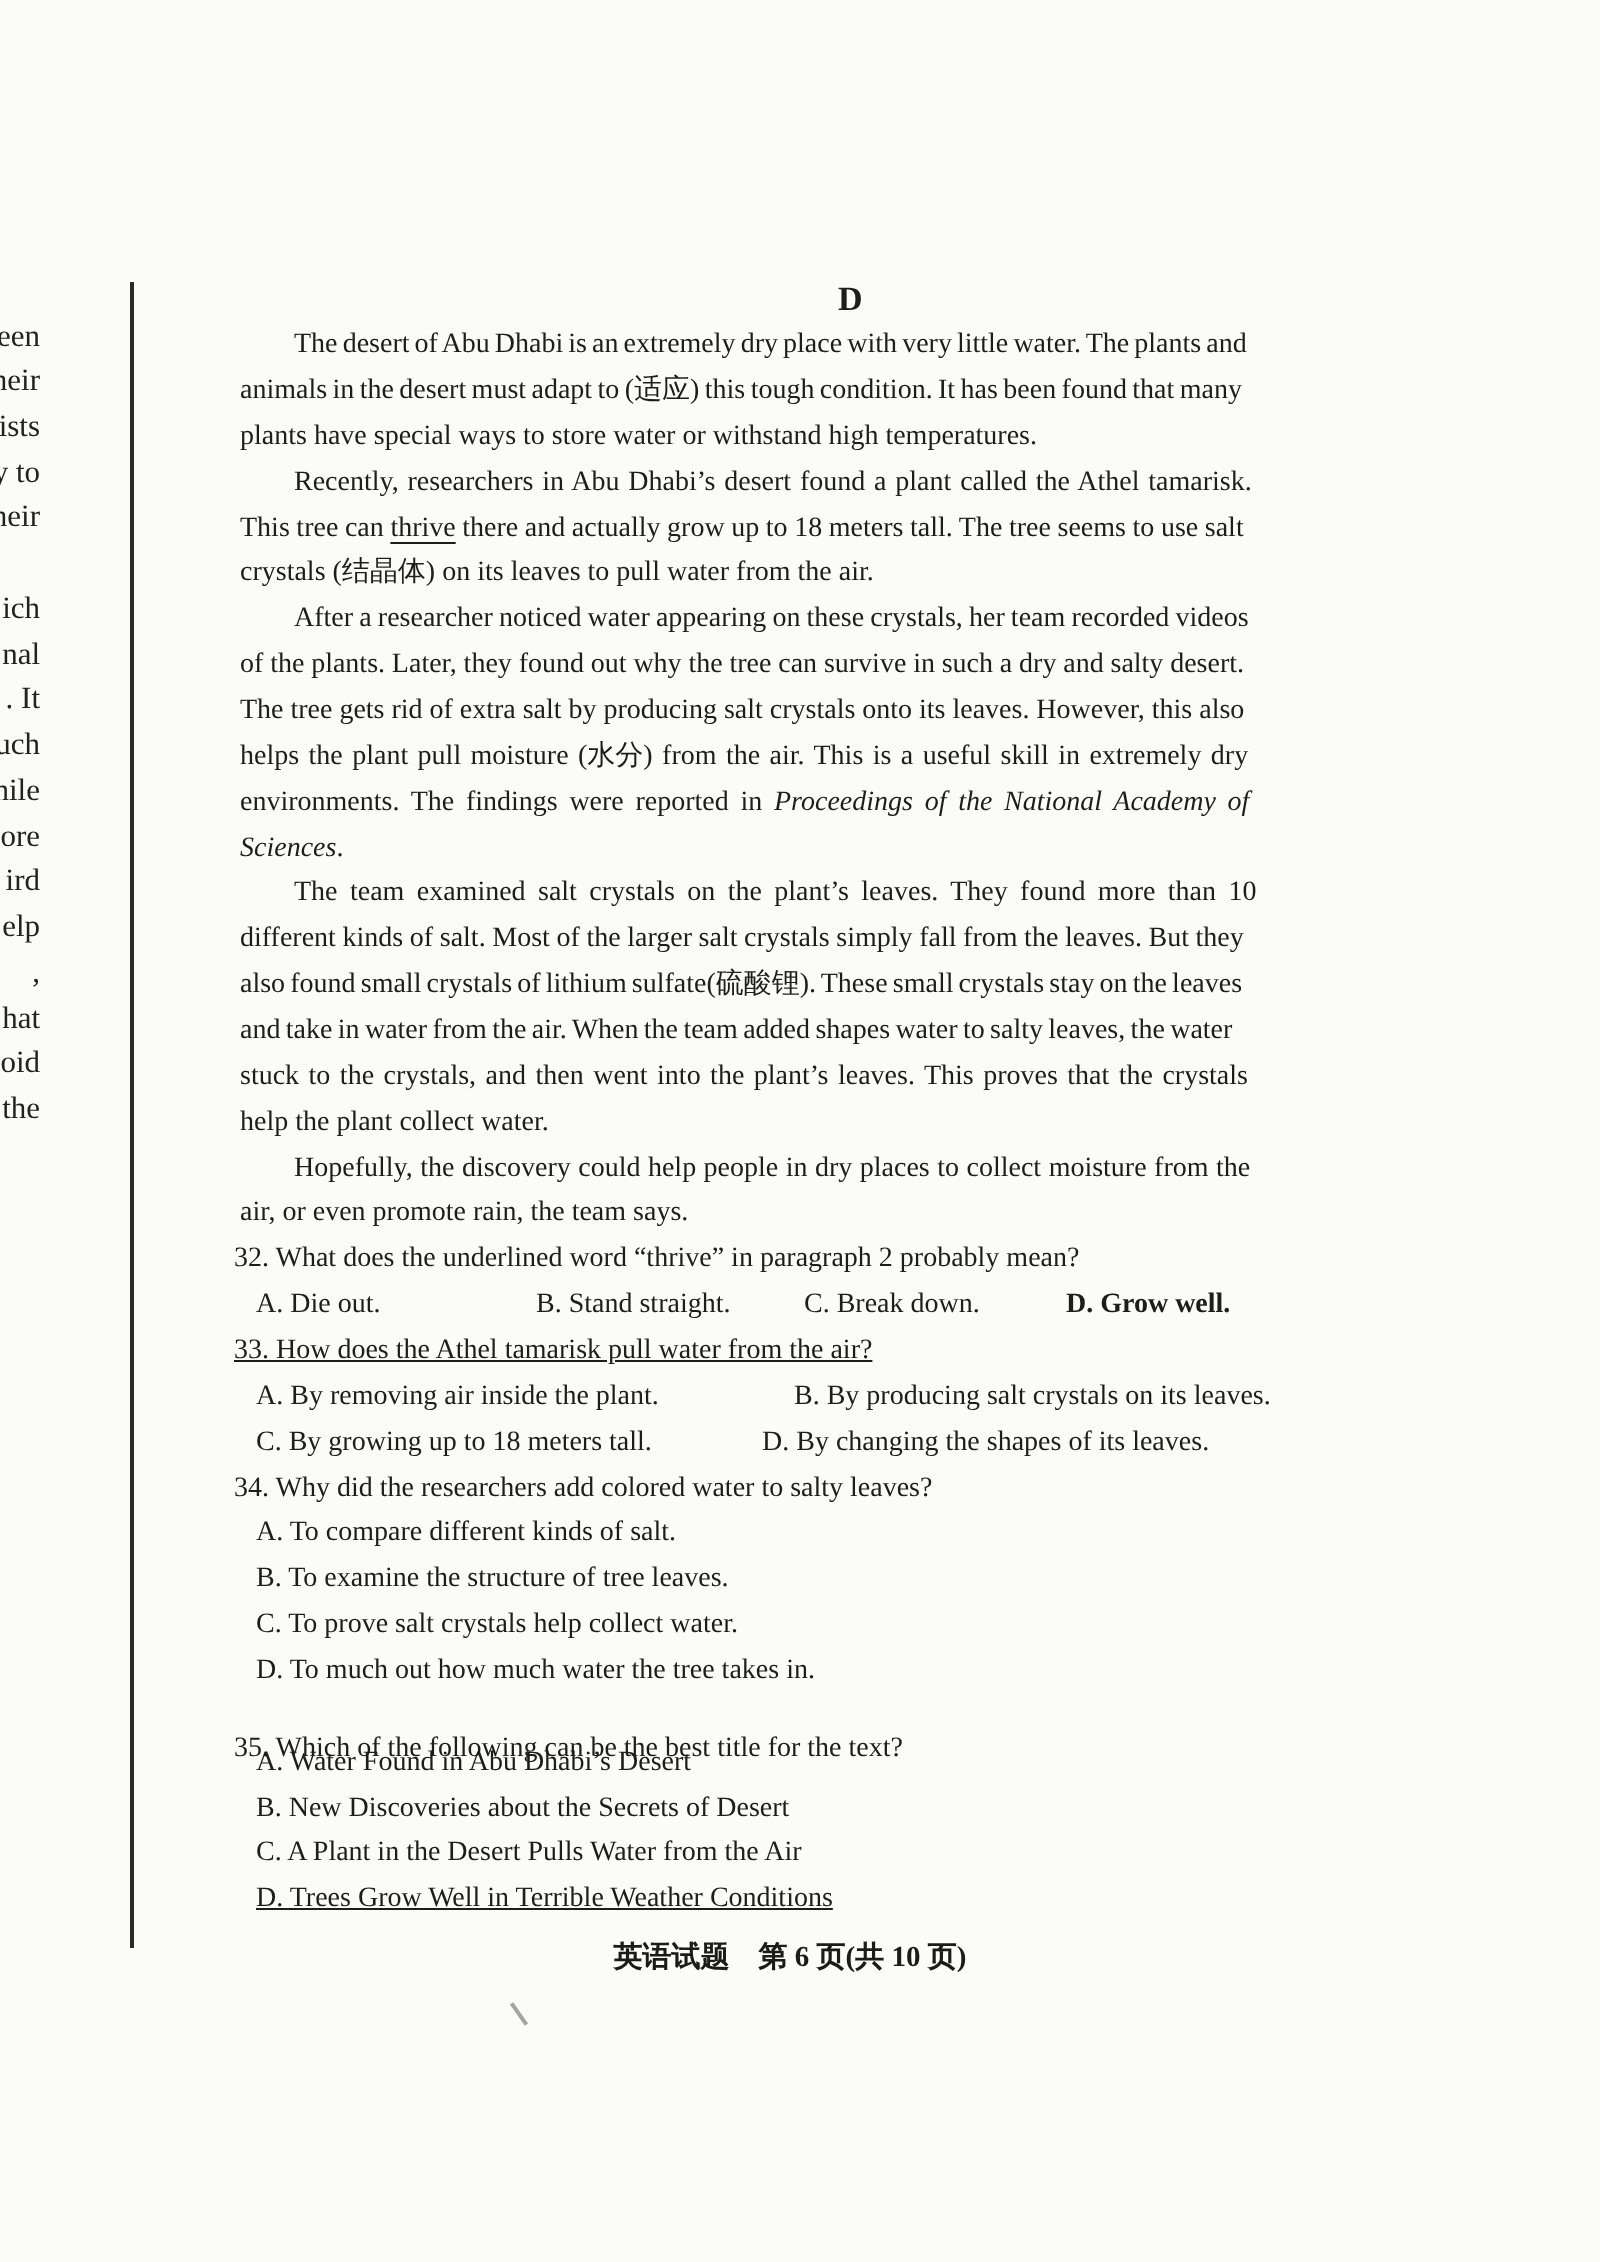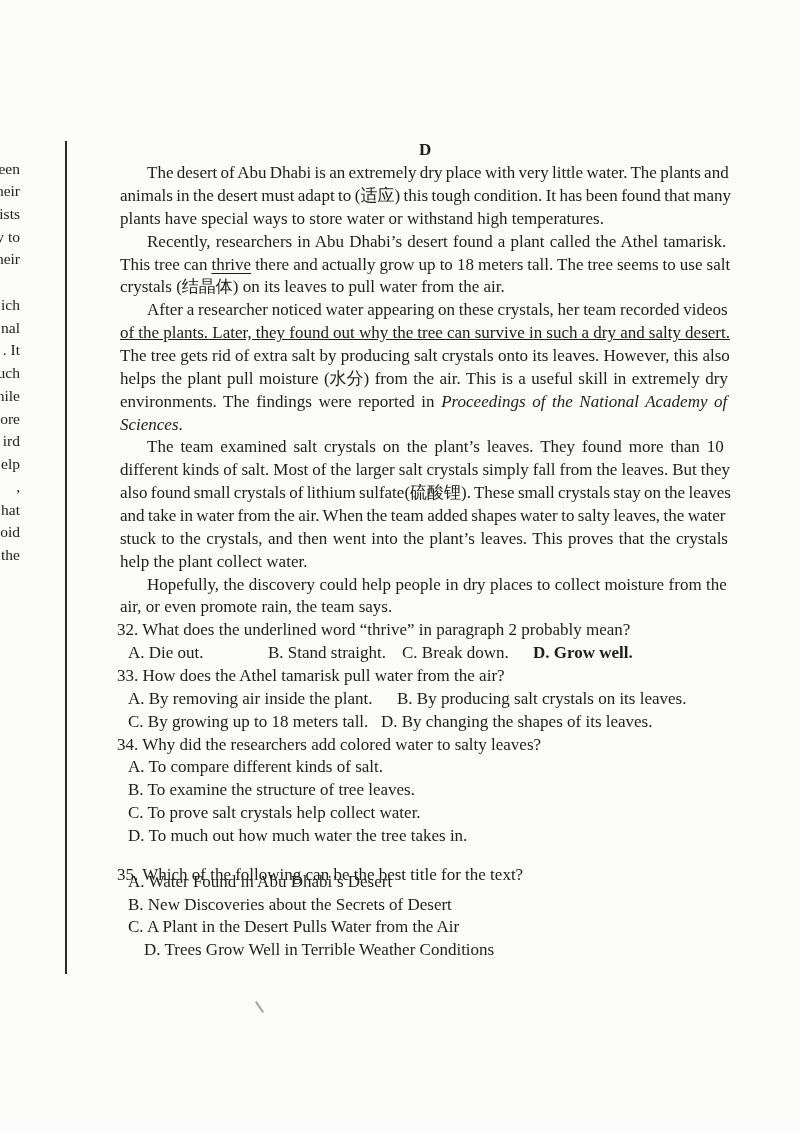--- a/index.html
+++ b/index.html
@@ -1,21 +1,21 @@
 <!DOCTYPE html>
 <html><head>
 <meta charset="utf-8">
 <style>
   html,body { margin:0; padding:0; background:#e8e8e8; }
   .page {
     position:relative; width:800px; height:1131px; margin:0 auto;
     background:#fbfbf9; overflow:hidden;
     font-family:"Liberation Serif", serif; color:#1d1d1d;
   }
-  .tl { position:absolute; font-size:17px; line-height:23px; white-space:nowrap; }
+  .tl { position:absolute; font-size:14px; line-height:23px; white-space:nowrap; }
   .ps { position:absolute; top:0; white-space:nowrap; }
   .it { font-style:italic; }
   .un { text-decoration:underline; text-underline-offset:3px; }
   .frag { position:absolute; left:-42px; width:62px; text-align:right;
           font-size:15.5px; line-height:23px; color:#222; }
   #border-line { position:absolute; left:65px; top:141px; width:2px; height:833px;
                  background:#2b2b2b; }
   #section-heading { position:absolute; left:419px; top:140px;
                      font-weight:bold; font-size:17px; line-height:20px; }
   #page-footer { position:absolute; left:0; top:969px; width:790px; text-align:center;
@@ -49,21 +49,21 @@
   <div id="border-line"></div>
   <div id="section-heading">D</div>
   <div id="passage">
       <div class="tl" style="top: 161px; left: 147px; word-spacing: -0.950195px;"><span>The desert of Abu Dhabi is an extremely dry place with very little water. The plants and</span></div>
       <div class="tl" style="top: 184px; left: 120px; word-spacing: -0.791016px;"><span>animals in the desert must adapt to (适应) this tough condition. It has been found that many</span></div>
       <div class="tl" style="top: 207px; left: 120px;"><span>plants have special ways to store water or withstand high temperatures.</span></div>
       <div class="tl" style="top: 230px; left: 147px; word-spacing: 0.910156px;"><span>Recently, researchers in Abu Dhabi’s desert found a plant called the Athel tamarisk.</span></div>
       <div class="tl" style="top: 253px; left: 120px; word-spacing: -0.204861px;"><span>This tree can </span><span class="un">thrive</span><span> there and actually grow up to 18 meters tall. The tree seems to use salt</span></div>
       <div class="tl" style="top: 275px; left: 120px;"><span>crystals (结晶体) on its leaves to pull water from the air.</span></div>
       <div class="tl" style="top: 298px; left: 147px; word-spacing: -0.421875px;"><span>After a researcher noticed water appearing on these crystals, her team recorded videos</span></div>
-      <div class="tl" style="top: 321px; left: 120px; word-spacing: -0.0920139px; text-decoration: underline;"><span>of the plants. Later, they found out why the tree can survive in such a dry and salty desert.</span></div>
+      <div class="tl" style="top: 321px; left: 120px; word-spacing: -0.0920139px;"><span>of the plants. Later, they found out why the tree can survive in such a dry and salty desert.</span></div>
       <div class="tl" style="top: 344px; left: 120px; word-spacing: -0.0234375px;"><span>The tree gets rid of extra salt by producing salt crystals onto its leaves. However, this also</span></div>
       <div class="tl" style="top: 367px; left: 120px; word-spacing: 1.2168px;"><span>helps the plant pull moisture (水分) from the air. This is a useful skill in extremely dry</span></div>
       <div class="tl" style="top: 390px; left: 120px; word-spacing: 2.35938px;"><span>environments. The findings were reported in </span><span class="it">Proceedings of the National Academy of</span></div>
       <div class="tl" style="top: 413px; left: 120px;"><span class="it">Sciences</span><span>.</span></div>
       <div class="tl" style="top: 435px; left: 147px; word-spacing: 2.70312px;"><span>The team examined salt crystals on the plant’s leaves. They found more than 10</span></div>
       <div class="tl" style="top: 458px; left: 120px; word-spacing: -0.189453px;"><span>different kinds of salt. Most of the larger salt crystals simply fall from the leaves. But they</span></div>
       <div class="tl" style="top: 481px; left: 120px; word-spacing: -0.918269px;"><span>also found small crystals of lithium sulfate(硫酸锂). These small crystals stay on the leaves</span></div>
       <div class="tl" style="top: 504px; left: 120px; word-spacing: -0.821691px;"><span>and take in water from the air. When the team added shapes water to salty leaves, the water</span></div>
       <div class="tl" style="top: 527px; left: 120px; word-spacing: 1.24167px;"><span>stuck to the crystals, and then went into the plant’s leaves. This proves that the crystals</span></div>
       <div class="tl" style="top: 550px; left: 120px;"><span>help the plant collect water.</span></div>
@@ -71,34 +71,35 @@
       <div class="tl" style="top: 595px; left: 120px;"><span>air, or even promote rain, the team says.</span></div>
     </div>
   <div id="questions">
       <div class="tl" style="top: 618px; left: 117px;"><span>32. What does the underlined word “thrive” in paragraph 2 probably mean?</span></div>
       <div class="tl" style="top: 641px; left: 0px; width: 800px;">
         <span class="ps" style="left: 128px;">A. Die out.</span>
         <span class="ps" style="left: 268px;">B. Stand straight.</span>
         <span class="ps" style="left: 402px;">C. Break down.</span>
         <span class="ps" style="left: 533px; font-weight: bold;">D. Grow well.</span>
       </div>
-      <div class="tl" style="top: 664px; left: 117px;"><span>33. How does the Athel tamarisk pull water from the air?</span></div>
+      <div class="tl" style="top: 664px; left: 117px; text-decoration: underline;"><span>33. How does the Athel tamarisk pull water from the air?</span></div>
       <div class="tl" style="top: 687px; left: 0px; width: 800px;">
         <span class="ps" style="left: 128px;">A. By removing air inside the plant.</span>
         <span class="ps" style="left: 397px;">B. By producing salt crystals on its leaves.</span>
       </div>
       <div class="tl" style="top: 710px; left: 0px; width: 800px;">
         <span class="ps" style="left: 128px;">C. By growing up to 18 meters tall.</span>
         <span class="ps" style="left: 381px;">D. By changing the shapes of its leaves.</span>
       </div>
       <div class="tl" style="top: 733px; left: 117px;"><span>34. Why did the researchers add colored water to salty leaves?</span></div>
       <div class="tl" style="top: 755px; left: 128px;"><span>A. To compare different kinds of salt.</span></div>
       <div class="tl" style="top: 778px; left: 128px;"><span>B. To examine the structure of tree leaves.</span></div>
       <div class="tl" style="top: 801px; left: 128px;"><span>C. To prove salt crystals help collect water.</span></div>
       <div class="tl" style="top: 824px; left: 128px;"><span>D. To much out how much water the tree takes in.</span></div>
       <div class="tl" style="top: 847px; left: 117px; margin-top: 16px;"><span>35. Which of the following can be the best title for the text?</span></div>
       <div class="tl" style="top: 870px; left: 128px;"><span>A. Water Found in Abu Dhabi’s Desert</span></div>
       <div class="tl" style="top: 893px; left: 128px;"><span>B. New Discoveries about the Secrets of Desert</span></div>
       <div class="tl" style="top: 915px; left: 128px;"><span>C. A Plant in the Desert Pulls Water from the Air</span></div>
-      <div class="tl" style="top: 938px; left: 144px;"><span>D. Trees Grow Well in Terrible Weather Conditions</span></div>
+      <div class="tl" style="top: 938px; left: 128px; text-decoration: underline;"><span>D. Trees Grow Well in Terrible Weather Conditions</span></div>
     </div>
+  <div id="page-footer">英语试题　第 6 页(共 10 页)</div>
   <div id="slash-artifact"></div>
 </div>
 
 </body></html>

